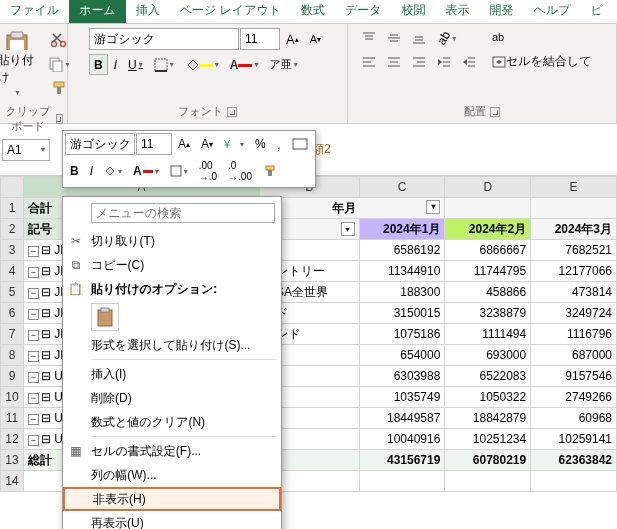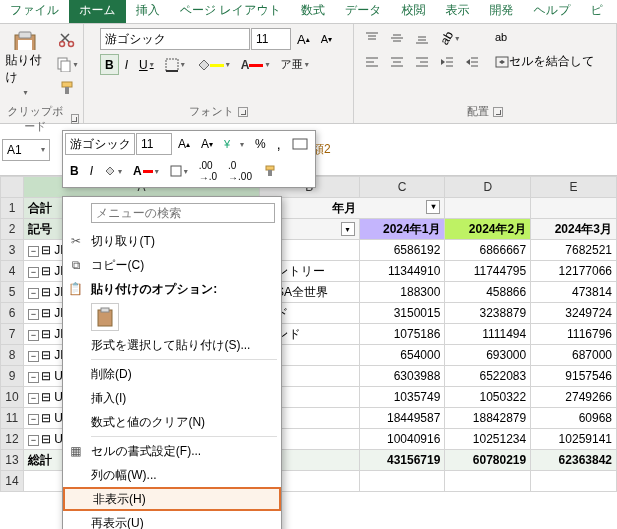--- a/index.html
+++ b/index.html
@@ -78,21 +78,21 @@
   <div class="tab">データ</div>
   <div class="tab">校閲</div>
   <div class="tab">表示</div>
   <div class="tab">開発</div>
   <div class="tab">ヘルプ</div>
   <div class="tab">ピ</div>
 </div>
 
 <div class="ribbon">
 
-  <div class="rgroup" style="width:84px">
+  <div class="rgroup" style="width:68px">
     <div class="rgroup-body">
       <div class="btn bigbtn">
         <svg width="28" height="32">
             <rect x="4" y="4" width="20" height="26" fill="#c9986a" stroke="#8a6a3d"></rect>
             <rect x="8" y="1" width="12" height="6" rx="1" fill="#ddd" stroke="#888"></rect>
             <rect x="7" y="9" width="14" height="18" fill="#fff"></rect>
           </svg>
         <span>貼り付け</span>
         <span class="dd">▾</span>
       </div>
@@ -479,25 +479,25 @@
           <rect x="5" y="1" width="8" height="4" fill="#ddd" stroke="#888"></rect>
         </svg>
       </span></div>
   <div class="ctx-item">
       <span class="ctx-icon"></span>
       <span class="ctx-label">形式を選択して貼り付け(S)...</span>
     </div>
   <div class="ctx-sep"></div>
   <div class="ctx-item">
       <span class="ctx-icon"></span>
+      <span class="ctx-label">挿入(I)</span>
+    </div>
+  <div class="ctx-item">
+      <span class="ctx-icon"></span>
       <span class="ctx-label">削除(D)</span>
-    </div>
-  <div class="ctx-item">
-      <span class="ctx-icon"></span>
-      <span class="ctx-label">挿入(I)</span>
     </div>
   <div class="ctx-item">
       <span class="ctx-icon"></span>
       <span class="ctx-label">数式と値のクリア(N)</span>
     </div>
   <div class="ctx-sep"></div>
   <div class="ctx-item">
       <span class="ctx-icon">▦</span>
       <span class="ctx-label">セルの書式設定(F)...</span>
     </div>

